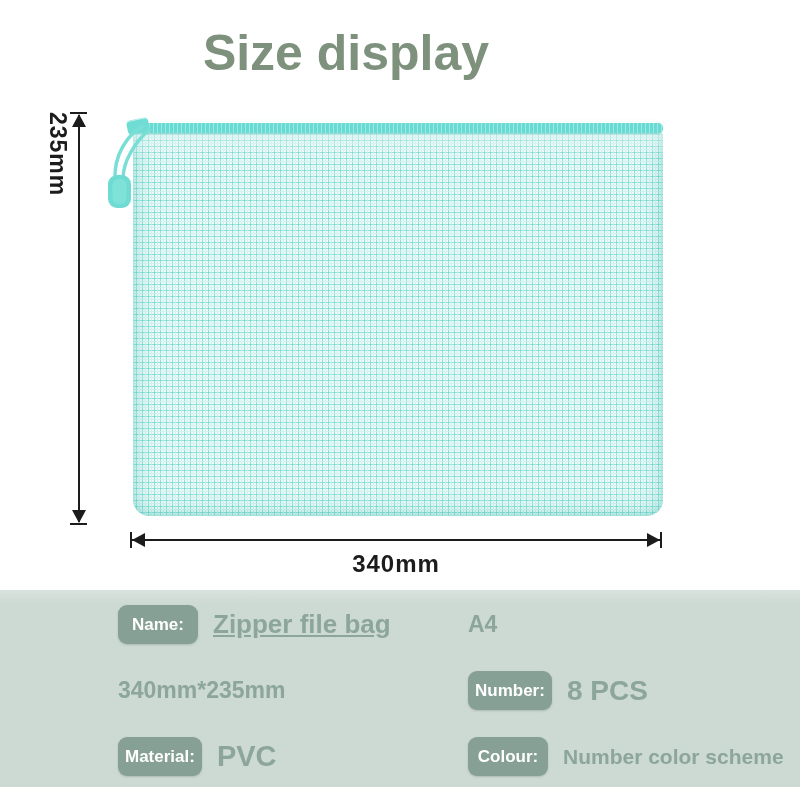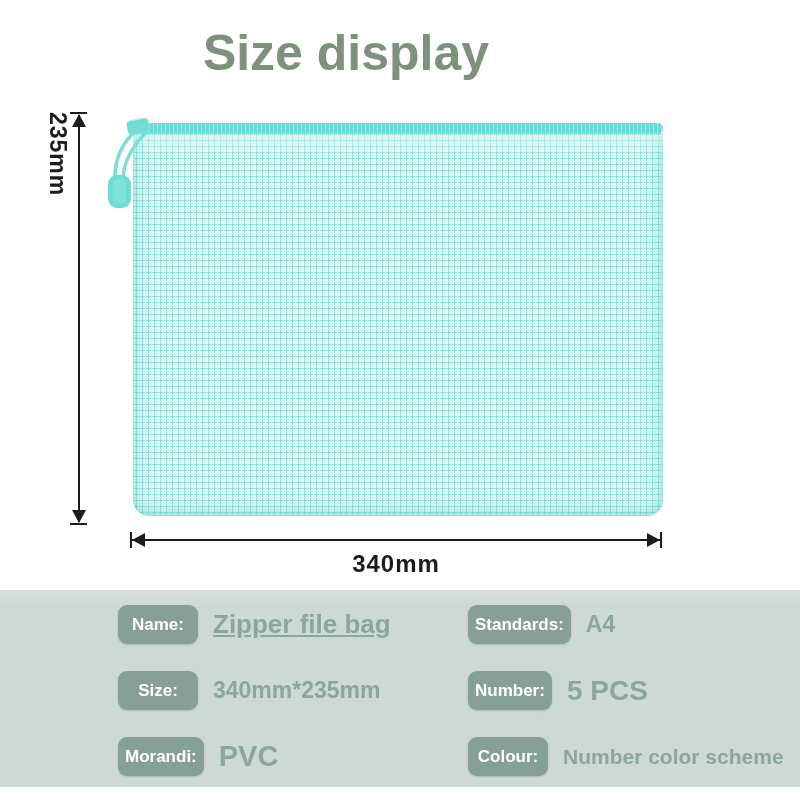--- a/index.html
+++ b/index.html
@@ -150,36 +150,34 @@
 
   <div class="specs-panel">
     <div class="specs-grid">
 
       <div class="spec-item col-left">
         <div class="spec-badge">Name:</div>
         <div class="spec-value v-name">Zipper file bag</div>
       </div>
 
       <div class="spec-item col-right">
-        <div class="spec-badge">Standards:</div>
         <div class="spec-value v-standards">A4</div>
       </div>
 
       <div class="spec-item col-left">
-        <div class="spec-badge">Size:</div>
         <div class="spec-value v-size">340mm*235mm</div>
       </div>
 
       <div class="spec-item col-right">
         <div class="spec-badge">Number:</div>
-        <div class="spec-value v-number">5 PCS</div>
+        <div class="spec-value v-number">8 PCS</div>
       </div>
 
       <div class="spec-item col-left">
-        <div class="spec-badge">Morandi:</div>
+        <div class="spec-badge">Material:</div>
         <div class="spec-value v-material">PVC</div>
       </div>
 
       <div class="spec-item col-right">
         <div class="spec-badge">Colour:</div>
         <div class="spec-value v-colour">Number color scheme</div>
       </div>
 
     </div>
   </div>

